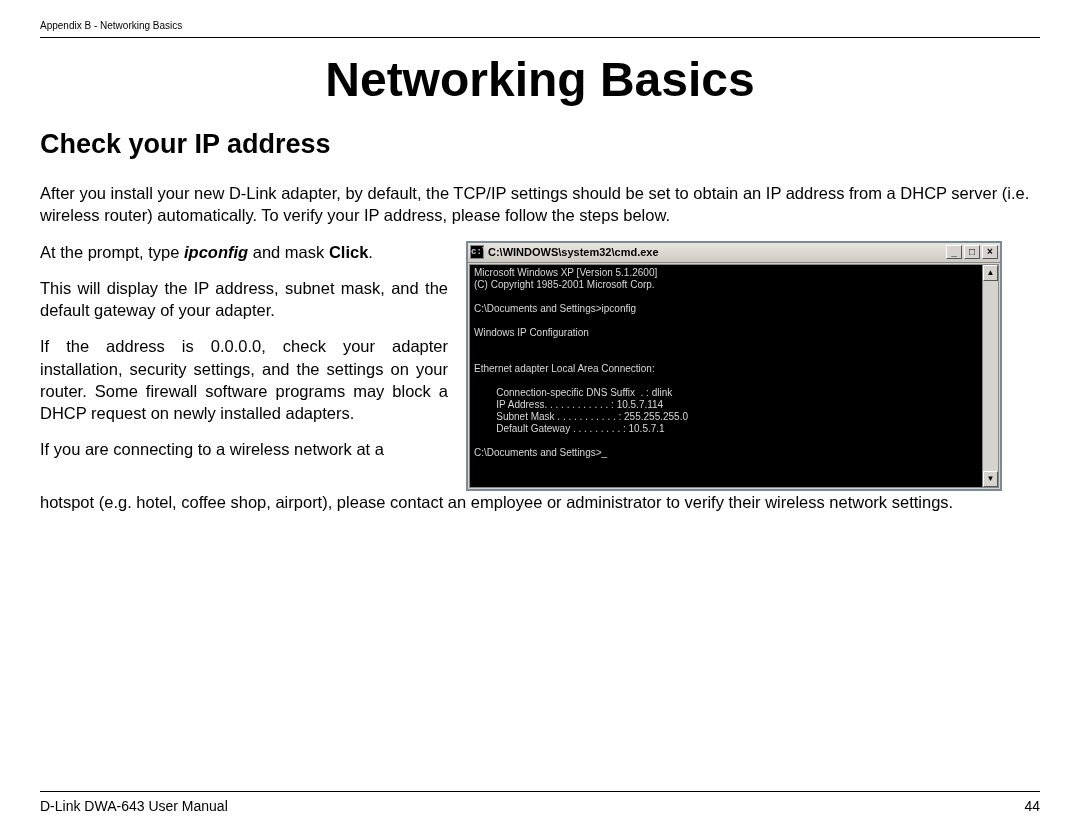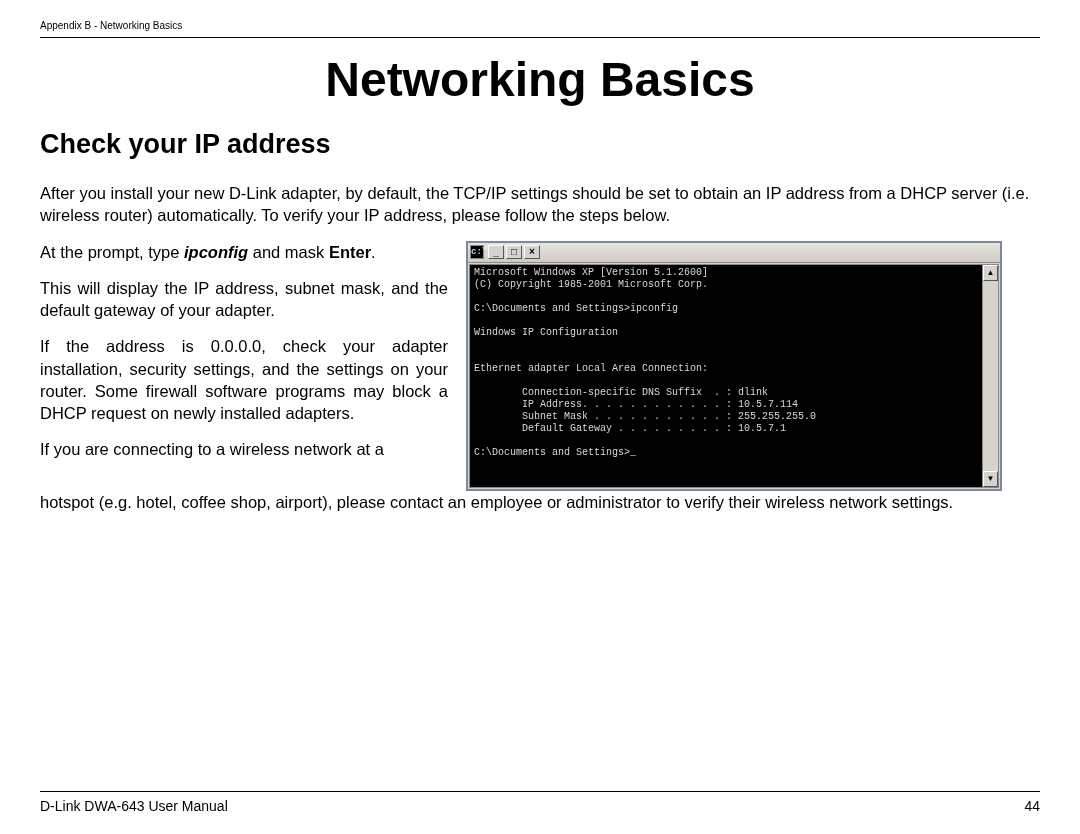--- a/index.html
+++ b/index.html
@@ -105,21 +105,21 @@
     flex: 1;
     display: flex;
     background: #fff;
     border: 1px solid #888;
     margin: 1px;
   }
   .cmd-body {
     flex: 1;
     background: #000;
     color: #d8d8d8;
-    font-family: Liberation Mono, monospace;
+    font-family: Liberation Sans, sans-serif;
     font-size: 10px;
     line-height: 1.2;
     padding: 2px 4px;
     white-space: pre;
     overflow: hidden;
   }
   .cmd-scroll {
     width: 16px;
     background: #d6d3ce;
     border-left: 1px solid #888;
@@ -161,30 +161,31 @@
 
   <h2 class="sub-title">Check your IP address</h2>
 
   <div class="body-text">
     <p class="para">After you install your new D-Link adapter, by default, the TCP/IP settings should be set to obtain an IP address from a DHCP server (i.e. wireless router) automatically. To verify your IP address, please follow the steps below.</p>
 
 
     <div class="two-col">
       <div class="left-col">
         <p class="para">
-          <span>At the prompt, type </span><b><i>ipconfig</i></b><span> and mask </span><b>Enter</b><span>.</span>
+          <span>At the prompt, type </span><b><i>ipconfig</i></b><span> and mask </span><b>Click</b><span>.</span>
         </p>
         <p class="para">This will display the IP address, subnet mask, and the default gateway of your adapter.</p>
         <p class="para">If the address is 0.0.0.0, check your adapter installation, security settings, and the settings on your router. Some firewall software programs may block a DHCP request on newly installed adapters.</p>
         <p class="para" style="margin-bottom:0">If you are connecting to a wireless network at a</p>
       </div>
       <div class="right-col">
         <div class="cmd-window">
           <div class="cmd-titlebar">
             <span class="cmd-icon">c:\</span>
+            <span class="cmd-title-text">C:\WINDOWS\system32\cmd.exe</span>
             <div class="cmd-buttons">
               <div class="cmd-btn">_</div>
               <div class="cmd-btn">□</div>
               <div class="cmd-btn">×</div>
             </div>
           </div>
           <div class="cmd-body-wrap">
             <div class="cmd-body">Microsoft Windows XP [Version 5.1.2600]
 (C) Copyright 1985-2001 Microsoft Corp.
 

